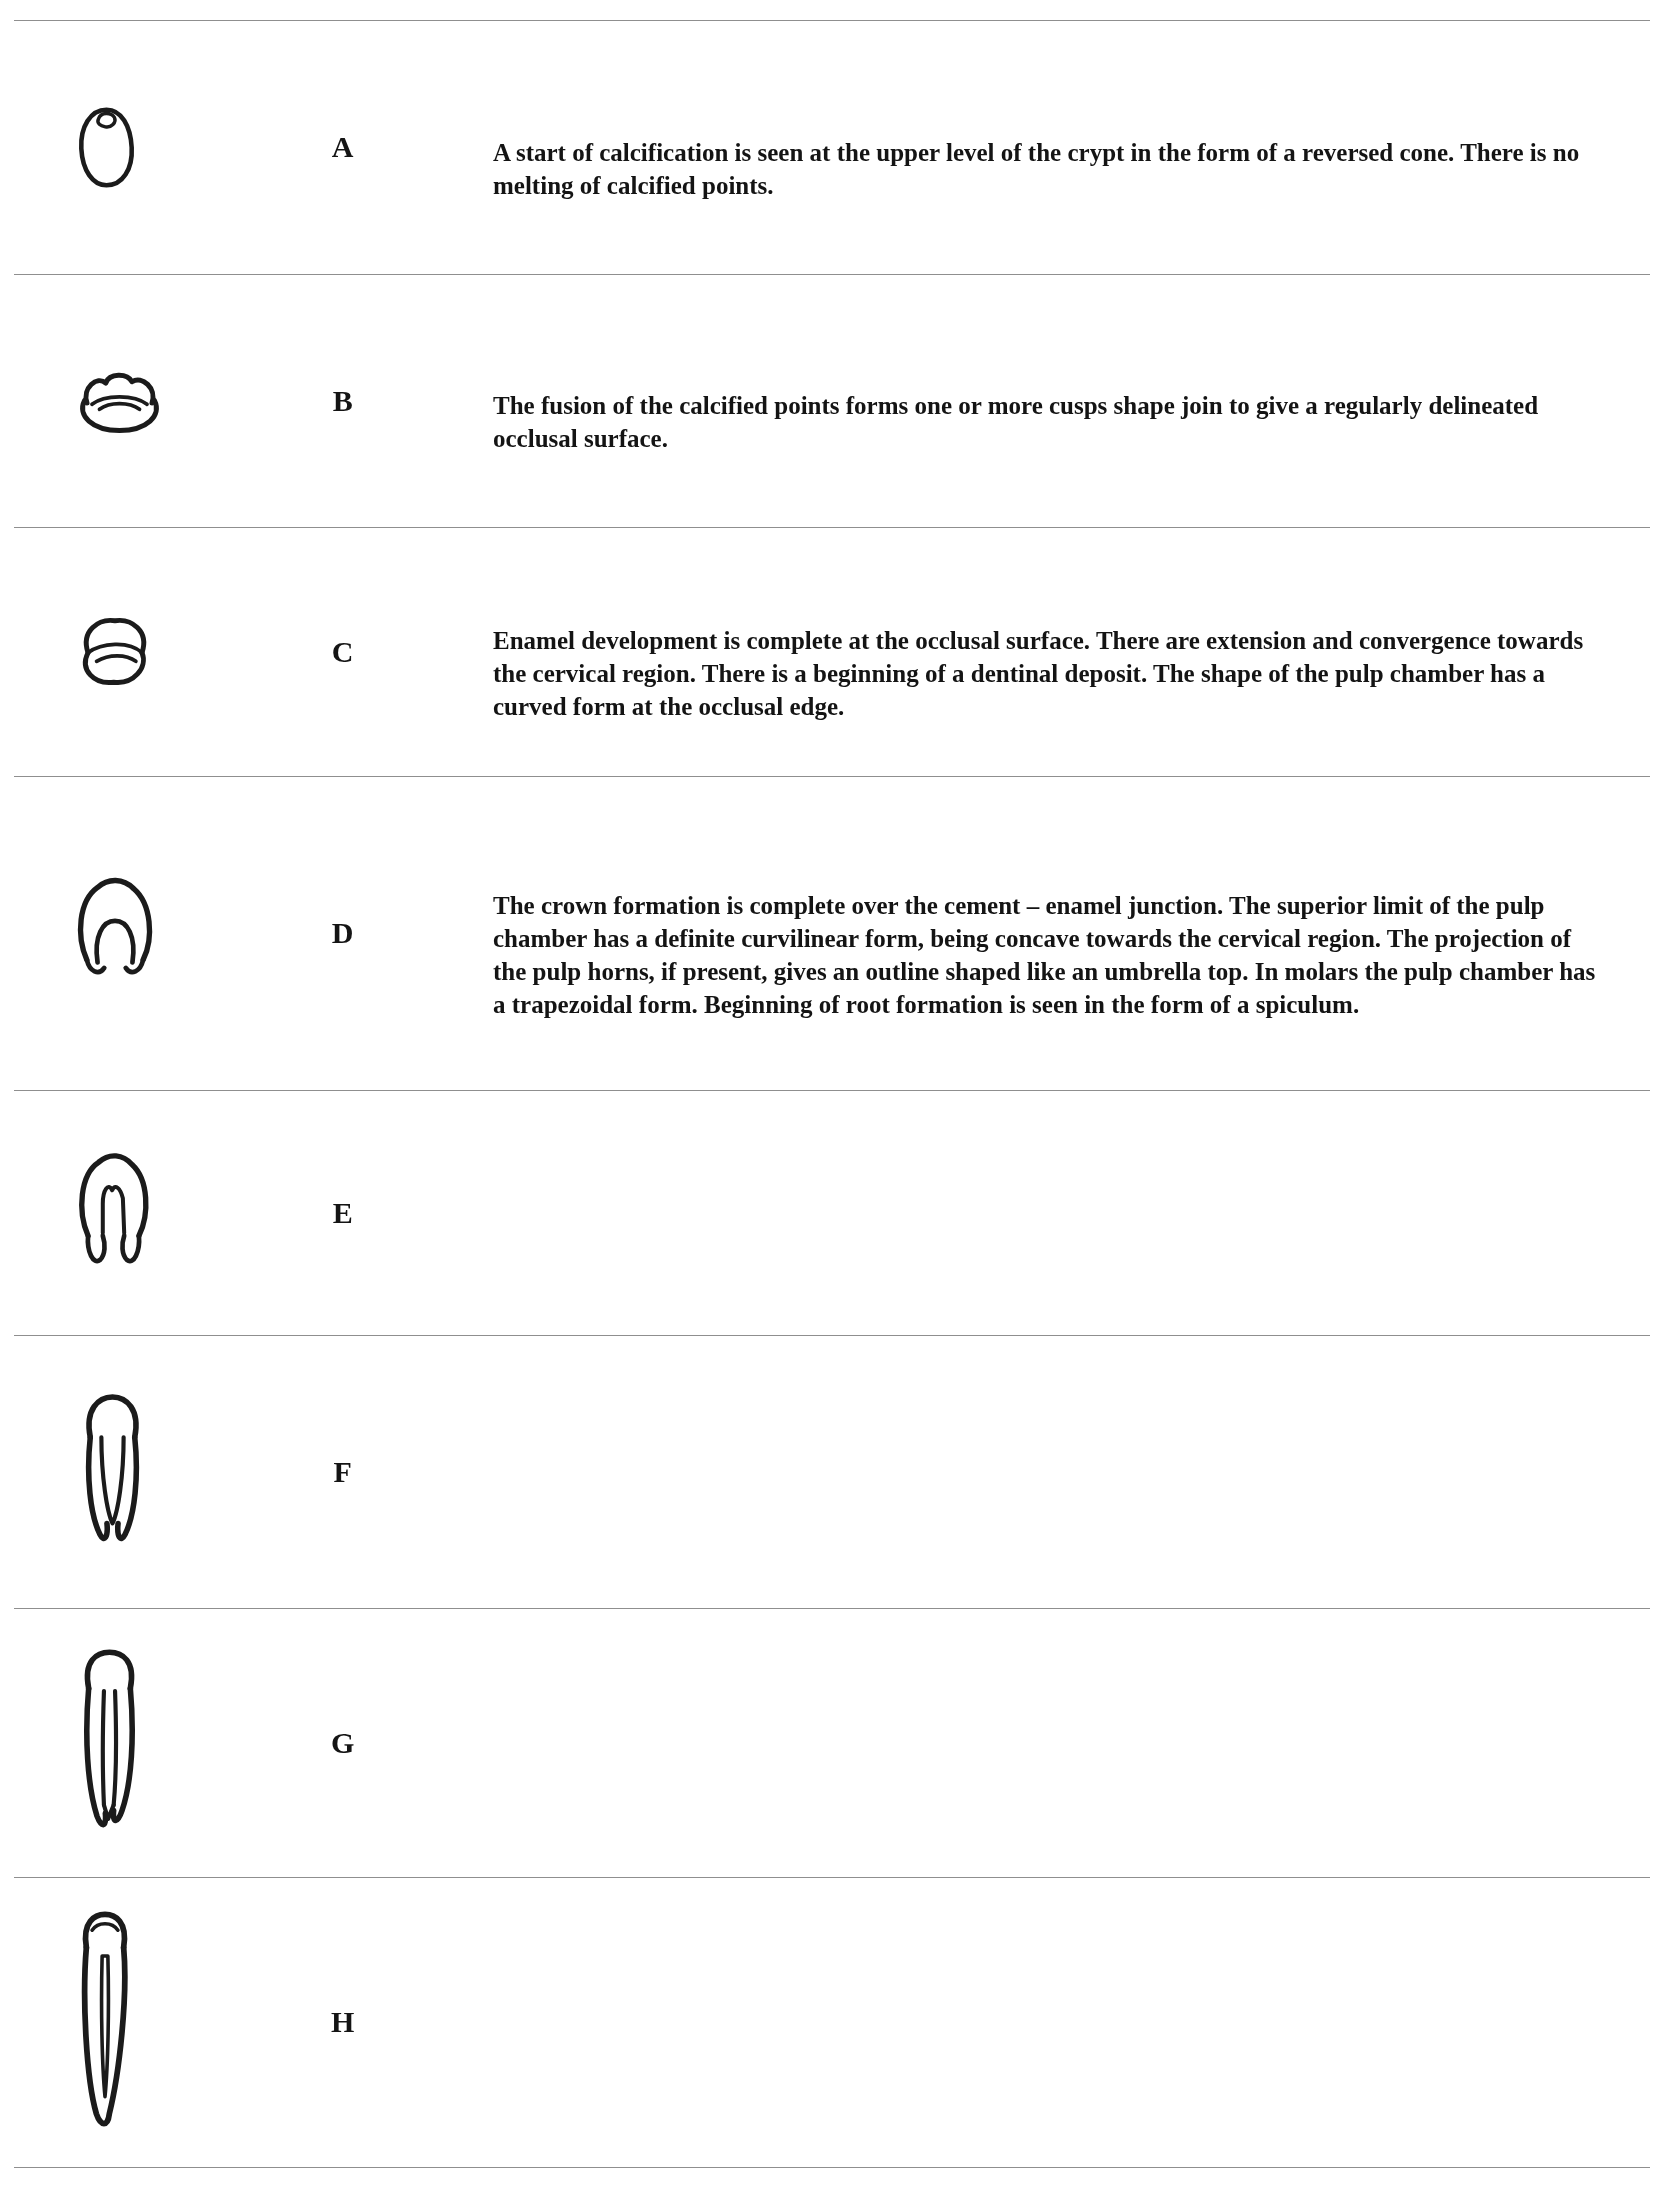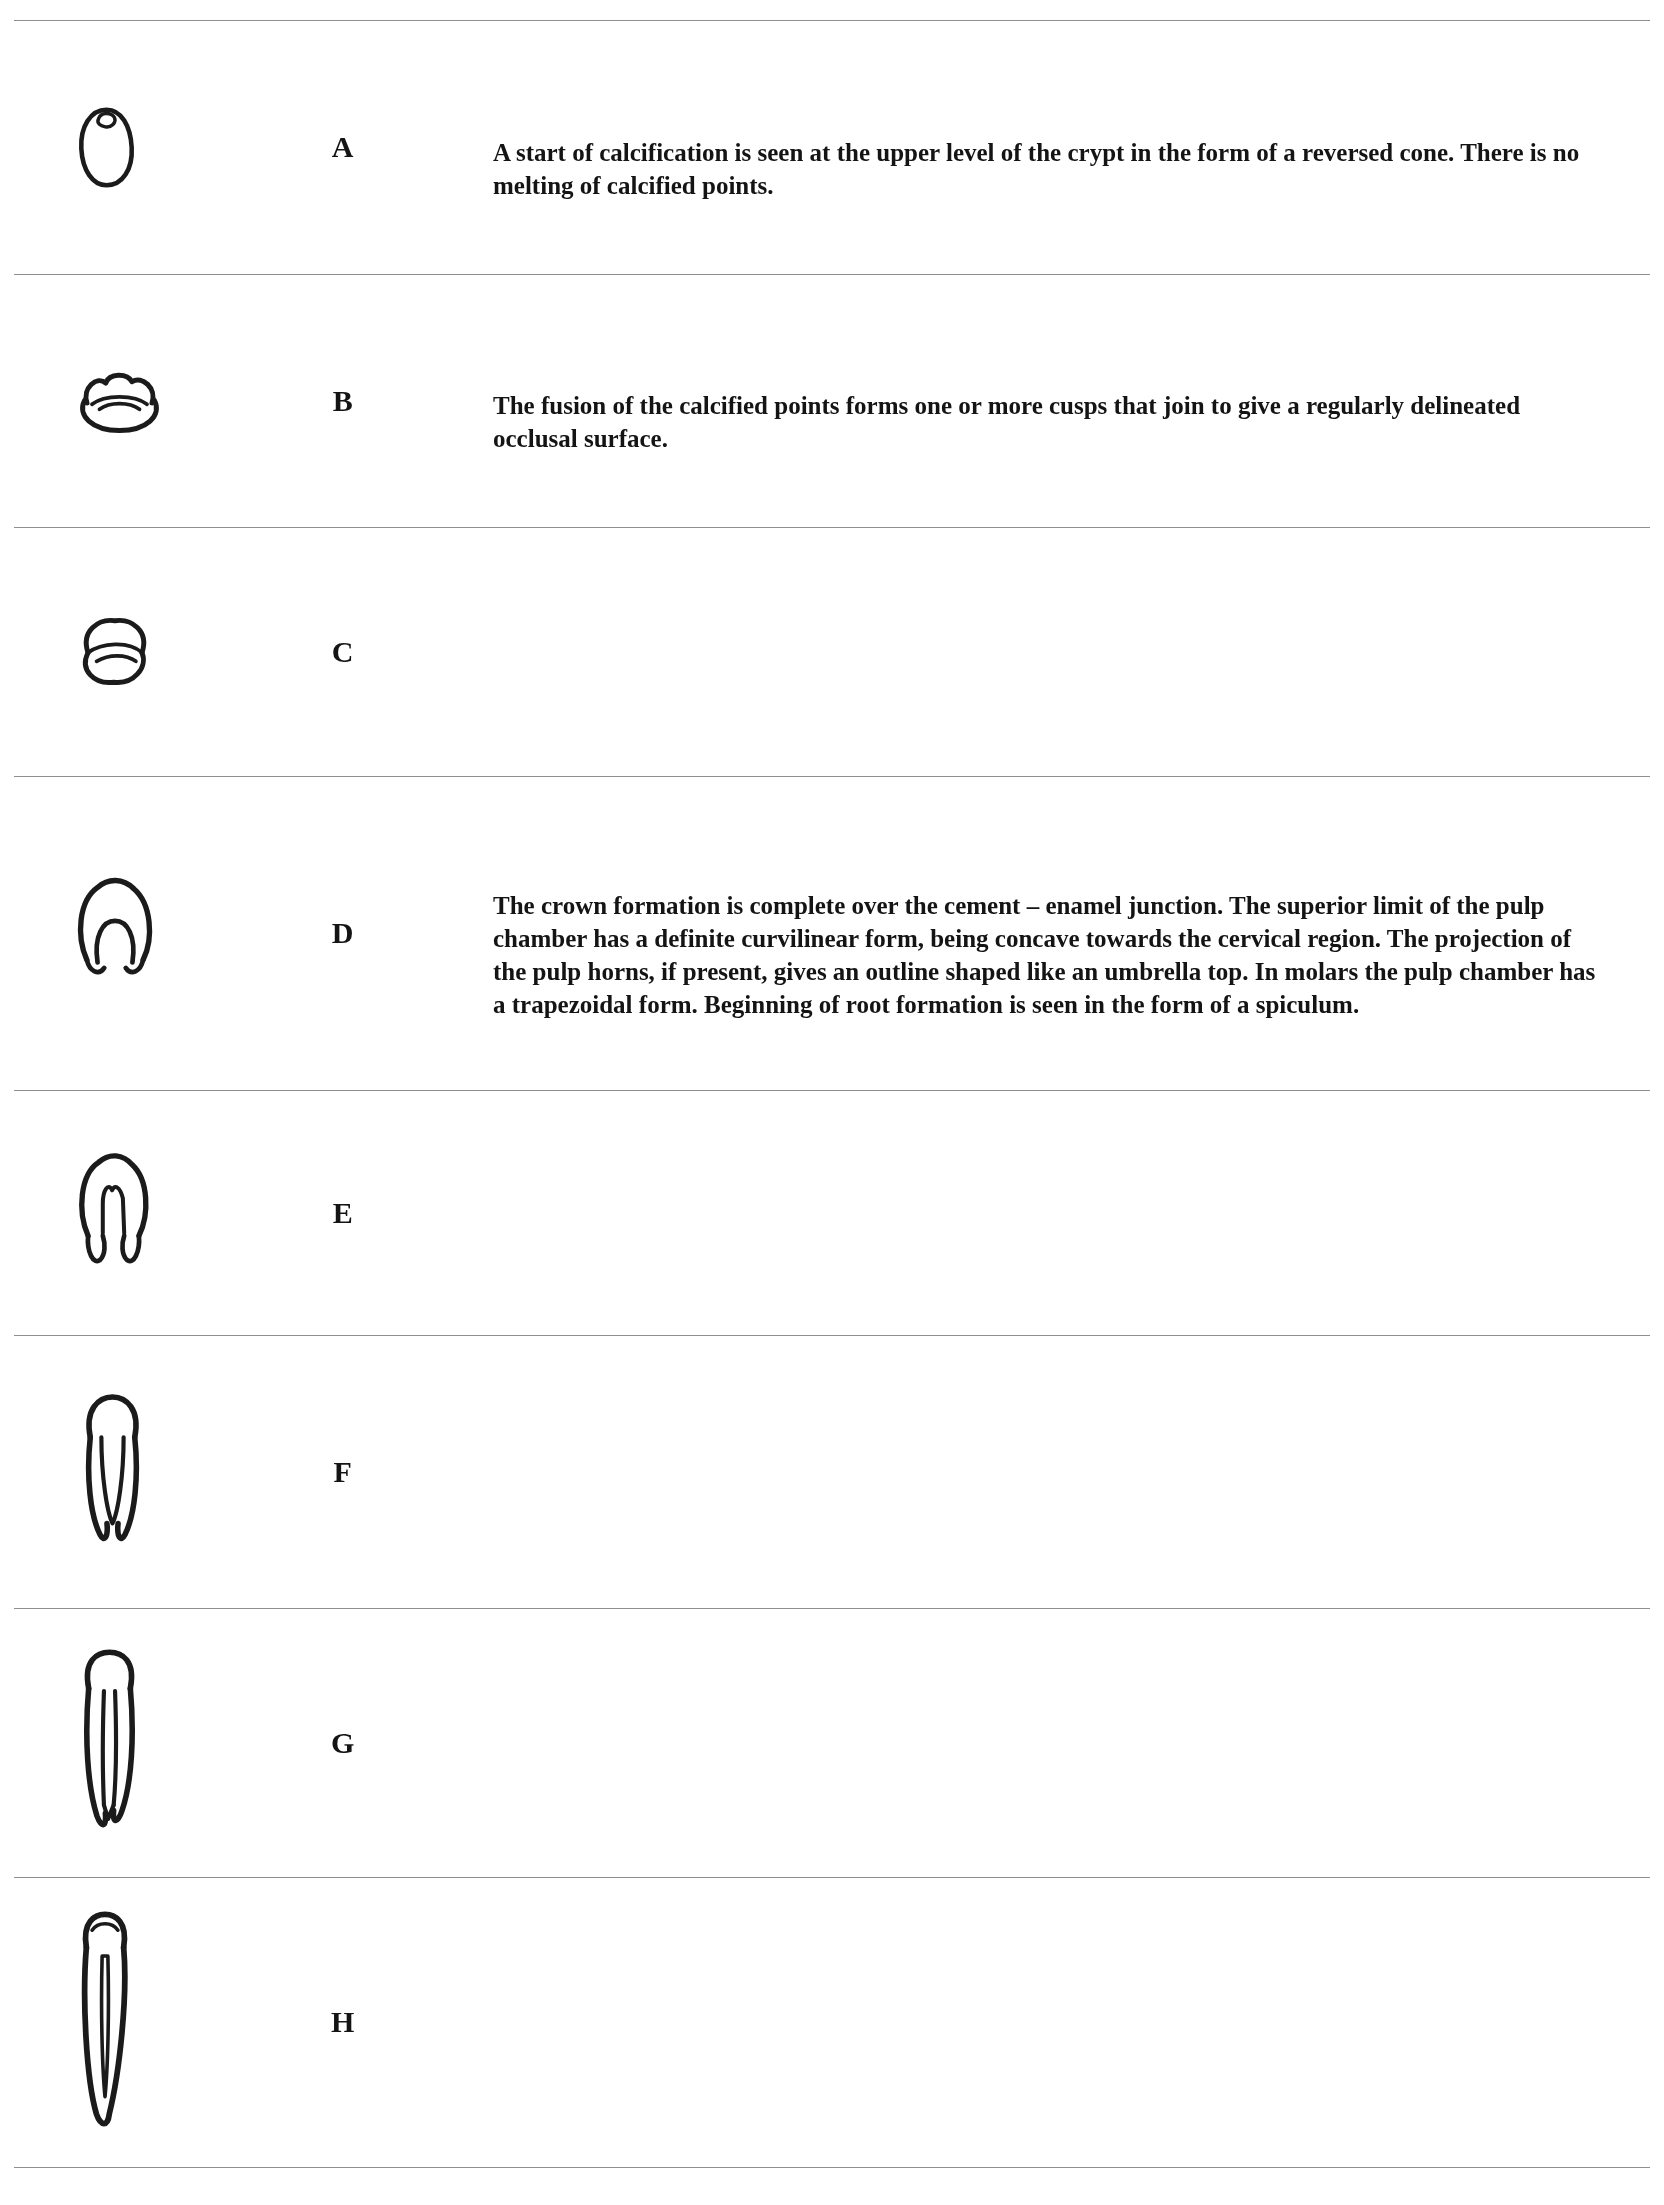--- a/index.html
+++ b/index.html
@@ -84,33 +84,34 @@
   <section class="row row-b">
     <div class="icon-cell">
       <svg class="tooth" width="95" height="75" viewBox="0 0 76 60" aria-hidden="true">
         <path d="M10 30 C4 42 16 54 38 54 C60 54 72 42 66 30" stroke-width="4"></path>
         <path d="M12 32 C8 20 20 10 27 16 C30 8 44 8 48 15 C56 10 68 20 64 32" stroke-width="4"></path>
         <path d="M16 33 C26 25 50 25 60 33" stroke-width="3"></path>
         <path d="M22 37 C30 31 46 31 54 37" stroke-width="3"></path>
       </svg>
     </div>
     <div class="letter">B</div>
-    <div class="desc">The fusion of the calcified points forms one or more cusps that join to give a regularly delineated occlusal surface.</div>
+    <div class="desc">The fusion of the calcified points forms one or more cusps shape join to give a regularly delineated occlusal surface.</div>
   </section>
 
   <section class="row row-c">
     <div class="icon-cell">
       <svg class="tooth" width="86" height="83" viewBox="0 0 70 66" aria-hidden="true">
         <path d="M13 34 C7 16 22 6 35 8 C48 6 63 16 57 34" stroke-width="4"></path>
         <path d="M13 34 C6 48 18 60 34 58 C50 60 62 46 57 34" stroke-width="4"></path>
         <path d="M13 34 C24 26 46 24 57 34" stroke-width="3"></path>
         <path d="M20 41 C30 35 44 35 52 41" stroke-width="3"></path>
       </svg>
     </div>
     <div class="letter">C</div>
+    <div class="desc">Enamel development is complete at the occlusal surface. There are extension and convergence towards the cervical region. There is a beginning of a dentinal deposit. The shape of the pulp chamber has a curved form at the occlusal edge.</div>
   </section>
 
   <section class="row row-d">
     <div class="icon-cell">
       <svg class="tooth" width="86" height="118" viewBox="0 0 64 88" aria-hidden="true">
         <path d="M11 64 C3 46 5 20 19 10 C27 3 38 3 46 11 C59 22 61 48 53 64" stroke-width="4"></path>
         <path d="M11 64 C13 73 20 76 24 70" stroke-width="3.5"></path>
         <path d="M53 64 C51 73 44 76 40 70" stroke-width="3.5"></path>
         <path d="M19 66 C16 46 23 35 32 35 C41 35 48 46 45 66" stroke-width="3.5"></path>
       </svg>

